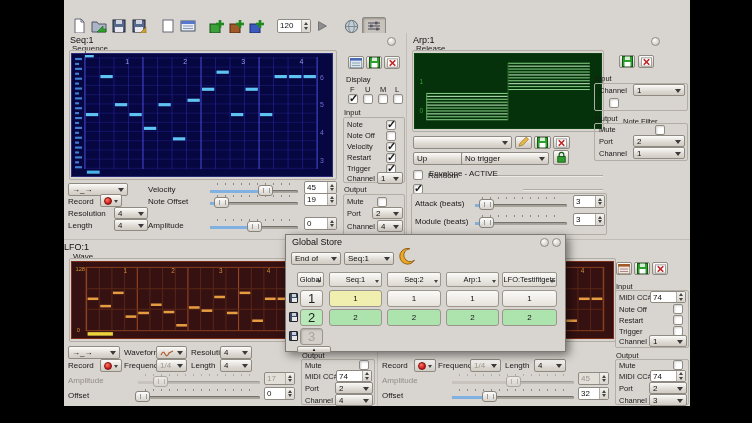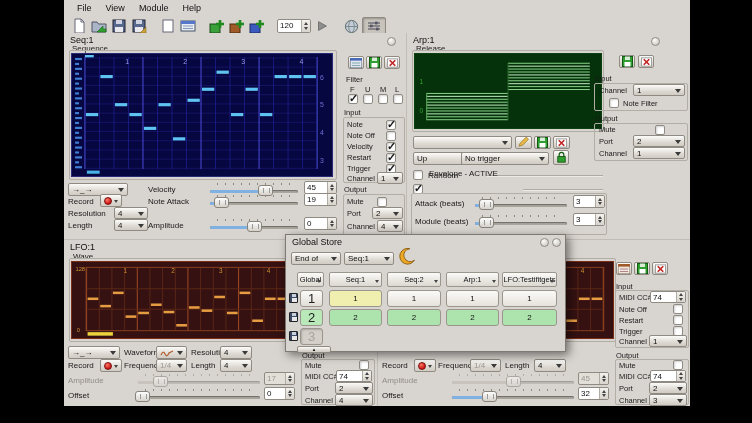--- a/index.html
+++ b/index.html
@@ -65,26 +65,20 @@
 .mflop::after{content:"";position:absolute;left:1.5px;bottom:0;width:5px;height:4px;background:#e8e8ea}
 .dim-op{opacity:.55}
 svg text{font-family:"Liberation Sans",sans-serif}
 </style>
 </head>
 <body>
 
 <div id="canvas">
 <div id="app">
 
-  <div id="menubar">
-    <span class="mi">File</span>
-    <span class="mi">View</span>
-    <span class="mi">Module</span>
-    <span class="mi">Help</span>
-  </div>
 
   <div id="toolbar">
     <button class="ti">
           <svg width="16" height="16" viewBox="0 0 16 16">
             <path d="M4 1h6l3 3v11H4z" fill="#fff" stroke="#667" stroke-width="1"></path>
             <path d="M10 1v3h3" fill="none" stroke="#667"></path>
           </svg>
         </button>
     <button class="ti">
           <svg width="16" height="16" viewBox="0 0 16 16">
@@ -289,21 +283,21 @@
             <rect x="2.5" y="6" width="6" height="4.5" fill="#fff"></rect>
           </svg>
         </button>
     <button class="tb" style="left:320px;top:23px;width:16px;height:13px">
           <svg width="11" height="10" viewBox="0 0 12 10">
             <rect x="0.5" y="0.5" width="11" height="9" fill="#fff" stroke="#999"></rect>
             <path d="M3 2l6 6M9 2l-6 6" stroke="#c22222" stroke-width="1.8"></path>
           </svg>
         </button>
 
-    <span class="lbl s" style="left:282px;top:42px">Filter</span>
+    <span class="lbl s" style="left:282px;top:42px">Display</span>
     <span class="lbl s" style="left:286px;top:52px">F</span>
     <span class="lbl s" style="left:301px;top:52px">U</span>
     <span class="lbl s" style="left:316px;top:52px">M</span>
     <span class="lbl s" style="left:331px;top:52px">L</span>
     <span class="cb on" style="left:284px;top:61px"></span>
     <span class="cb" style="left:299px;top:61px"></span>
     <span class="cb" style="left:314px;top:61px"></span>
     <span class="cb" style="left:329px;top:61px"></span>
 
     <span class="lbl s" style="left:280px;top:75px">Input</span>
@@ -356,21 +350,21 @@
             <i class="up"></i>
             <i class="dn"></i>
           </span>
         </div>
 
     <span class="lbl" style="left:4px;top:164px">Record</span>
     <div class="recbtn" style="left:36px;top:161px;width:22px;height:13px">
           <span class="rdot"></span>
           <span class="rcaret"></span>
         </div>
-    <span class="lbl" style="left:84px;top:164px">Note Attack</span>
+    <span class="lbl" style="left:84px;top:164px">Note Offset</span>
     <div class="slider" style="left:146px;top:161px;width:88px">
           <i class="ticks"></i>
           <i class="groove"></i>
           <i class="fill" style="width: 12%;"></i>
           <i class="handle" style="left: 12%;"></i>
         </div>
     <div class="spin" style="left:240px;top:160px;width:33px">
           <span class="sv">19</span>
           <span class="sar">
             <i class="up"></i>
@@ -530,40 +524,40 @@
         </button>
 
     <span class="lbl s" style="left:188px;top:41px">Input</span>
     <div class="frame" style="left:187px;top:50px;width:94px;height:28px"></div>
     <span class="lbl s" style="left:192px;top:53px">Channel</span>
     <div class="combo" style="left:226px;top:51px;width:52px">
           <span class="cv">1</span>
           <span class="carr"></span>
         </div>
     <span class="cb" style="left:202px;top:65px"></span>
-    <span class="lbl s" style="left:216px;top:66px">Note Filter</span>
+    <span class="lbl s" style="left:216px;top:84px">Note Filter</span>
 
     <span class="lbl s" style="left:188px;top:81px">Output</span>
     <div class="frame" style="left:187px;top:90px;width:94px;height:38px"></div>
     <span class="lbl s" style="left:192px;top:92px">Mute</span>
     <span class="cb" style="left:248px;top:92px"></span>
     <span class="lbl s" style="left:192px;top:104px">Port</span>
     <div class="combo" style="left:226px;top:102px;width:52px">
           <span class="cv">2</span>
           <span class="carr"></span>
         </div>
     <span class="lbl s" style="left:192px;top:116px">Channel</span>
     <div class="combo" style="left:226px;top:114px;width:52px">
           <span class="cv">1</span>
           <span class="carr"></span>
         </div>
   </div>
 
   <div id="lfo1-panel" class="panel">
-    <span class="title" style="left:6px;top:2px">LFO:1</span>
+    <span class="title" style="left:0;top:2px">LFO:1</span>
     <span class="lbl" style="left:9px;top:12px">Wave</span>
     <div class="frame" style="left:5px;top:18px;width:233px;height:84px"></div>
     <svg id="lfo1-svg" class="disp lfodisp" style="left:7px;top:21px" width="229" height="78" viewBox="0 0 229 78">
           <rect x="0" y="0" width="229" height="78" fill="#351112"></rect>
           <line x1="13" x2="13" y1="6" y2="70" stroke="#a24c22" stroke-width="1"></line>
           <line x1="26" x2="26" y1="6" y2="70" stroke="#6a3018" stroke-width="0.7"></line>
           <line x1="39" x2="39" y1="6" y2="70" stroke="#6a3018" stroke-width="0.7"></line>
           <line x1="52" x2="52" y1="6" y2="70" stroke="#6a3018" stroke-width="0.7"></line>
           <line x1="65" x2="65" y1="6" y2="70" stroke="#a24c22" stroke-width="1"></line>
           <line x1="78" x2="78" y1="6" y2="70" stroke="#6a3018" stroke-width="0.7"></line>

